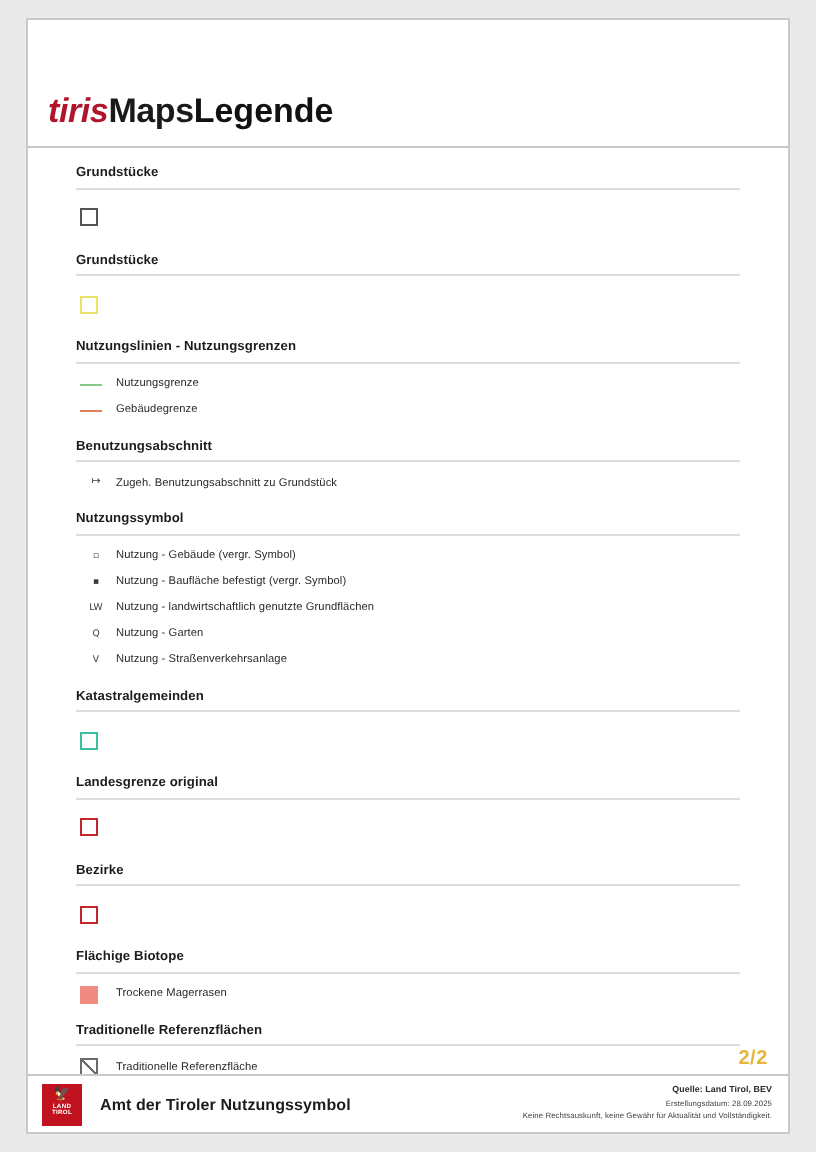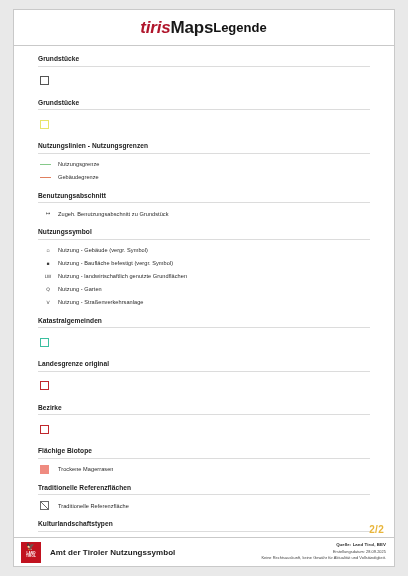--- a/index.html
+++ b/index.html
@@ -31,41 +31,42 @@
     flex-direction: column;
   }
 
   
   .header {
     height: 36px;
     min-height: 36px;
     border-bottom: 1px solid #c9c9c9;
     display: flex;
     align-items: center;
-    justify-content: center;
+    justify-content: flex-start;
     padding: 0 11px 0 10px;
     box-sizing: border-box;
+    margin-top: 28px;
   }
   .brand {
     font-size: 17px;
     line-height: 17px;
     letter-spacing: -0.2px;
     white-space: nowrap;
   }
   .brand .tiris {
     color: #b0152b;
     font-style: italic;
     font-weight: bold;
   }
   .brand .maps {
     color: #1a1a1a;
     font-weight: bold;
   }
   .legend-title {
-    font-size: 13px;
+    font-size: 17px;
     font-weight: bold;
     color: #111111;
     line-height: 15px;
   }
 
   
   .body {
     flex: 1;
     padding: 0 24px;
     box-sizing: border-box;

